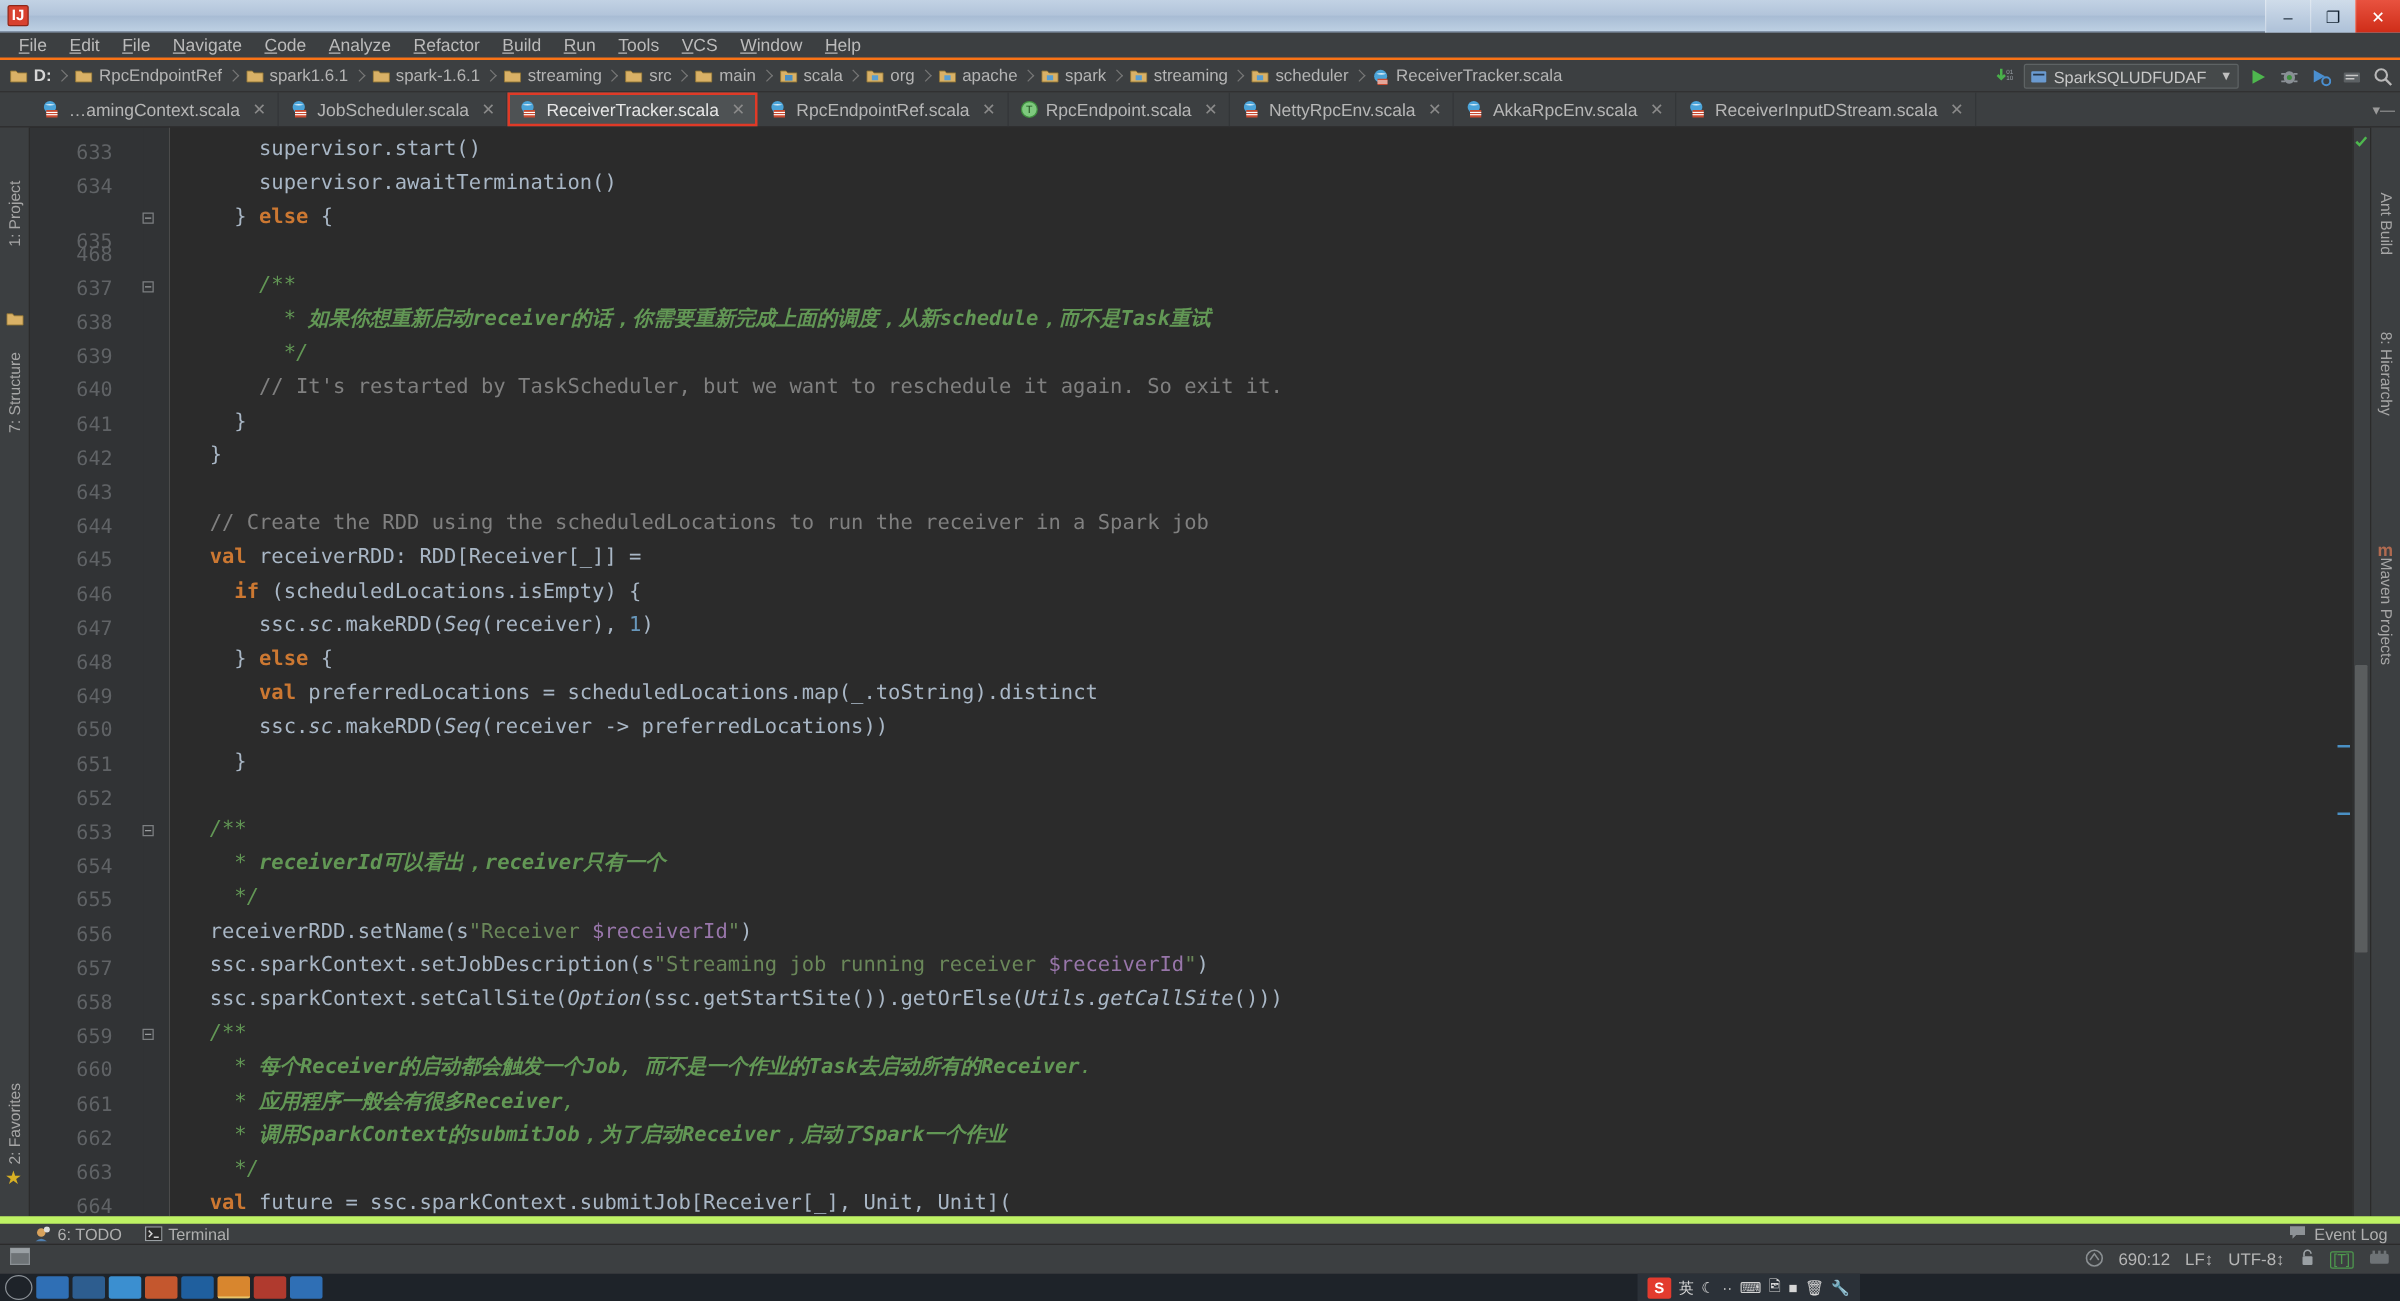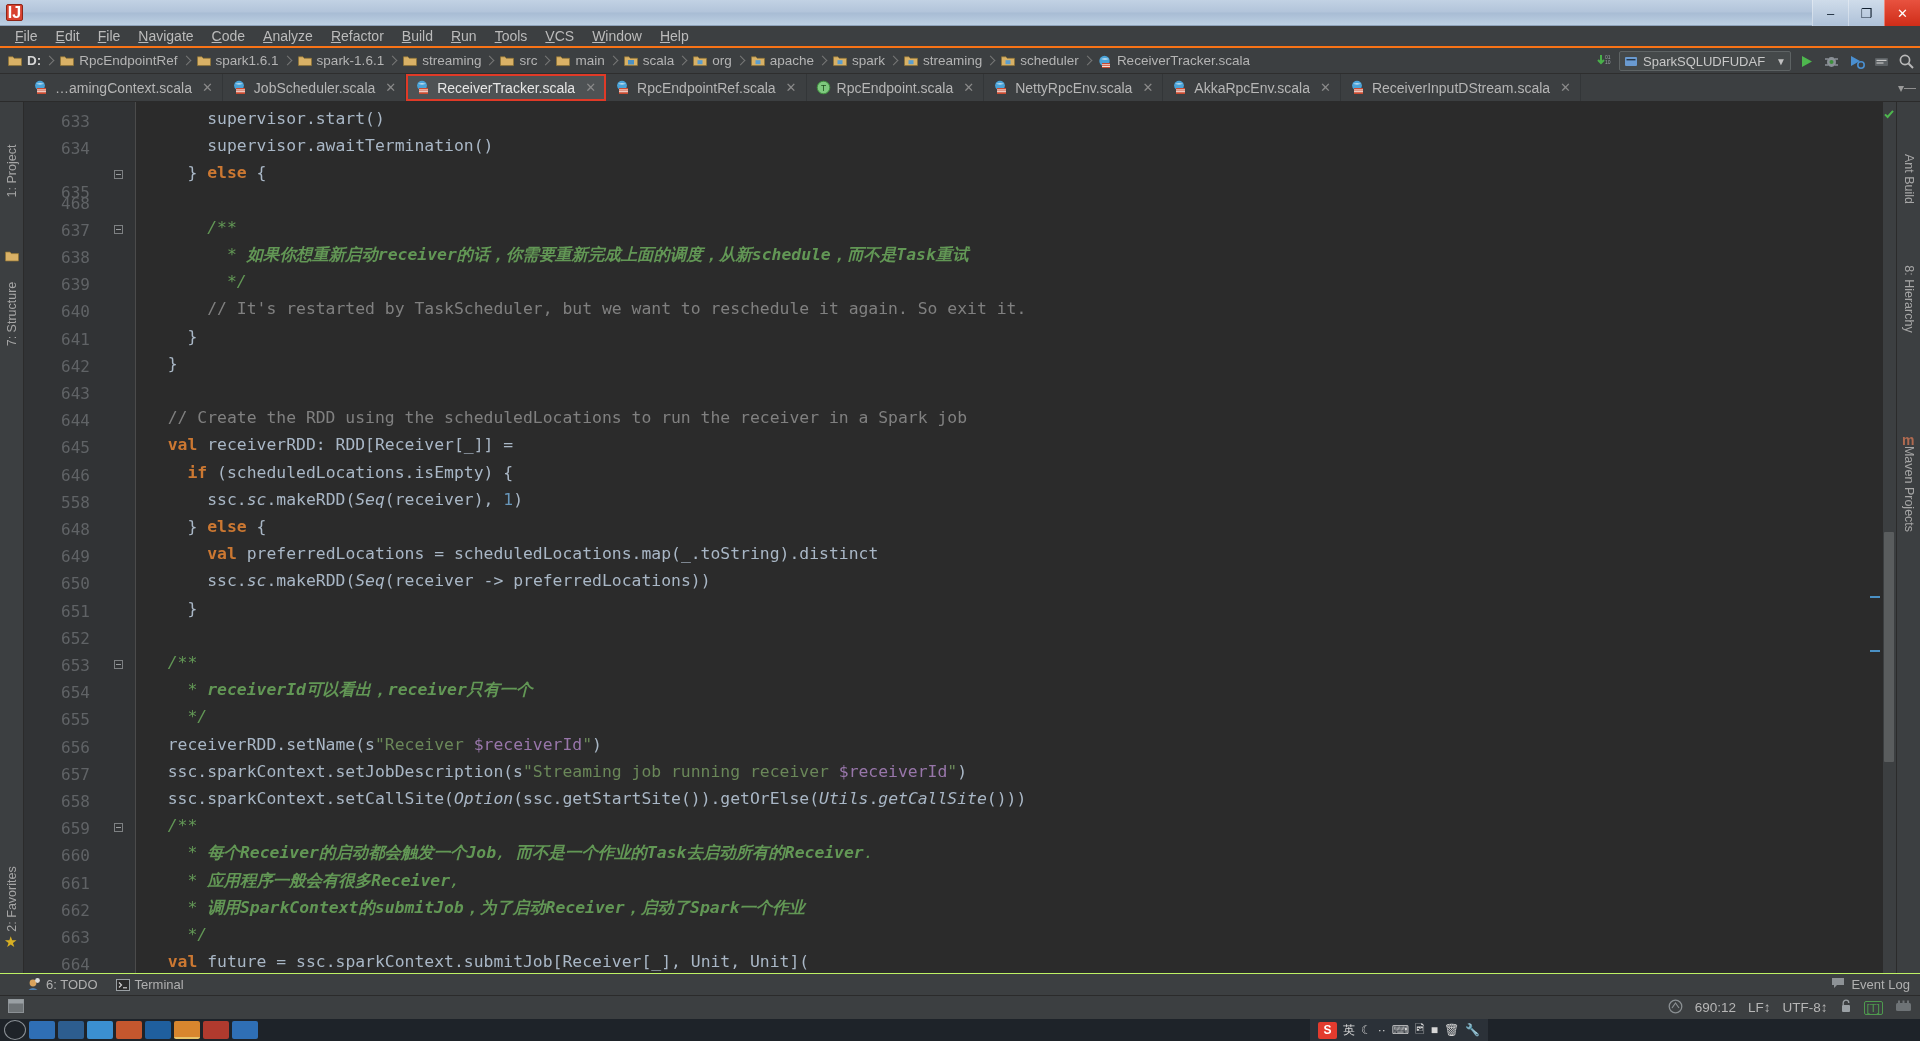--- a/index.html
+++ b/index.html
@@ -14,21 +14,21 @@
   
   .titlebar{
     height:26px; flex:0 0 26px;
     background:linear-gradient(to bottom,#c2d2e4 0%,#b2c4da 48%,#a8bcd4 52%,#bdd0e3 100%);
     display:flex; align-items:center; color:#08101b; font-size:14.5px;
     padding-left:6px; position:relative; border-bottom:1px solid #8fa3bb;
   }
   .app-icon{
     width:17px;height:17px;flex:0 0 17px;margin-right:7px;
     background:#d8412f; border:1px solid #8e2618; border-radius:2px;
-    color:#fff; font-size:16px; font-weight:bold; line-height:15px; text-align:center;
+    color:#fff; font-size:12px; font-weight:bold; line-height:15px; text-align:center;
   }
   .title-text{ white-space:nowrap; overflow:hidden; letter-spacing:0.1px; }
   .win-btns{ position:absolute; right:0; top:0; height:26px; display:flex; }
   .win-btn{
     width:36px;height:26px; display:flex;align-items:center;justify-content:center;
     color:#11202f; font-size:13px; border-left:1px solid rgba(255,255,255,.35);
     background:linear-gradient(to bottom,#cfdcea,#aec1d8);
   }
   .win-btn.close{ background:linear-gradient(to bottom,#e8523f,#cf2d18); color:#fff; }
 
@@ -130,21 +130,21 @@
     position:absolute; right:0; top:0; bottom:0; width:14px; background:#3c3f41;
     border-left:1px solid #2b2b2b;
   }
   .vthumb{ position:absolute; right:2px; width:10px; background:#5a5d5e; border-radius:1px;}
   .errstripe{ position:absolute; right:16px; width:10px; }
   .mark{ position:absolute; right:0; width:10px; height:2px; }
 
   
   .bottombar{
     height:22px;flex:0 0 22px; background:#3c3f41; display:flex;align-items:center;
-    padding-left:26px; gap:18px; border-top:1px solid #bef264; position:relative;
+    padding-left:26px; gap:18px; border-top:6px solid #bef264; position:relative;
   }
   .bb-item{ display:flex;align-items:center;gap:5px;color:#b0b0b0;font-size:13px;}
   .bb-right{ position:absolute;right:10px;display:flex;align-items:center;gap:6px;color:#b0b0b0;font-size:13px;}
 
   
   .statusbar{
     height:24px;flex:0 0 24px; background:#3c3f41; display:flex; align-items:center;
     padding:0 8px; position:relative; border-top:1px solid #2b2b2b;
   }
   .st-left{ display:flex;align-items:center;gap:8px;}
@@ -479,21 +479,21 @@
           <div class="lnum" style="top: 114.8px;">637</div>
           <div class="lnum" style="top: 142px;">638</div>
           <div class="lnum" style="top: 169.2px;">639</div>
           <div class="lnum" style="top: 196.4px;">640</div>
           <div class="lnum" style="top: 223.6px;">641</div>
           <div class="lnum" style="top: 250.8px;">642</div>
           <div class="lnum" style="top: 278px;">643</div>
           <div class="lnum" style="top: 305.2px;">644</div>
           <div class="lnum" style="top: 332.4px;">645</div>
           <div class="lnum" style="top: 359.6px;">646</div>
-          <div class="lnum" style="top: 386.8px;">558</div>
+          <div class="lnum" style="top: 386.8px;">647</div>
           <div class="lnum" style="top: 414px;">648</div>
           <div class="lnum" style="top: 441.2px;">649</div>
           <div class="lnum" style="top: 468.4px;">650</div>
           <div class="lnum" style="top: 495.6px;">651</div>
           <div class="lnum" style="top: 522.8px;">652</div>
           <div class="lnum" style="top: 550px;">653</div>
           <div class="lnum" style="top: 577.2px;">654</div>
           <div class="lnum" style="top: 604.4px;">655</div>
           <div class="lnum" style="top: 631.6px;">656</div>
           <div class="lnum" style="top: 658.8px;">657</div>

